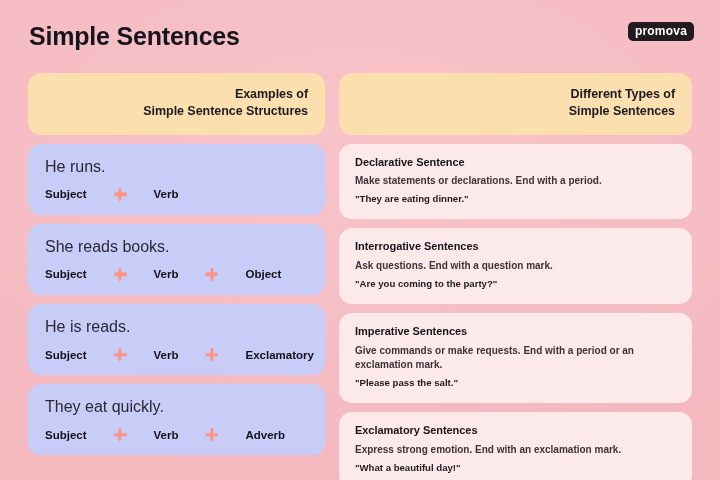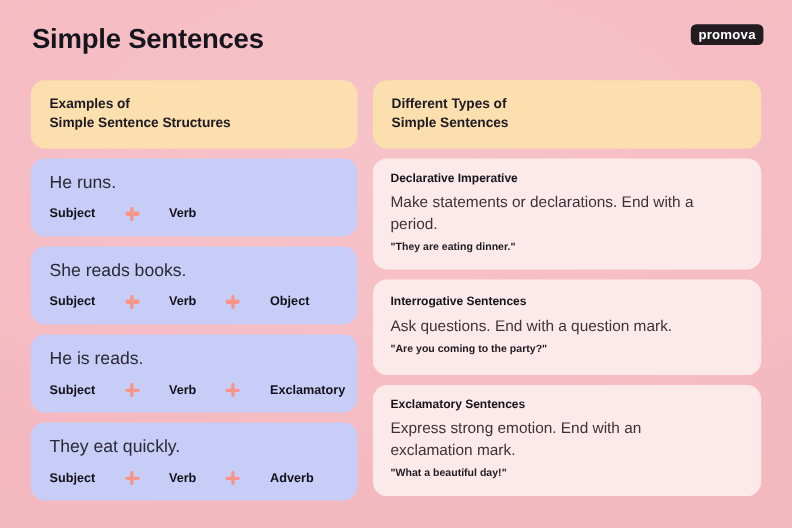--- a/index.html
+++ b/index.html
@@ -78,20 +78,21 @@
     border-radius: 13px;
     padding: 13px 17px 14px 17px;
     box-sizing: border-box;
   }
   .col-header-line {
     font-size: 12.5px;
     font-weight: 700;
     color: #1d1a22;
     line-height: 1.38;
     letter-spacing: -0.05px;
+    text-align: right;
   }
 
   
   .struct-card {
     background: #c8cdf7;
     border-radius: 13px;
     padding: 13px 17px 14px 17px;
     box-sizing: border-box;
     flex: 1 1 0;
     display: flex;
@@ -158,22 +159,22 @@
     gap: 5px;
   }
   .type-title {
     font-size: 11px;
     font-weight: 700;
     color: #18141d;
     line-height: 1.25;
     letter-spacing: -0.05px;
   }
   .type-desc {
-    font-size: 14px;
-    font-weight: 400;
+    font-size: 10px;
+    font-weight: 700;
     color: #3c333a;
     line-height: 1.42;
     max-width: 300px;
   }
   .type-example {
     font-size: 9.6px;
     font-weight: 700;
     color: #1f1a22;
     line-height: 1.35;
   }
@@ -242,31 +243,36 @@
     </div>
 
     <div class="column col-right">
 
       <div class="col-header">
         <div class="col-header-line">Different Types of</div>
         <div class="col-header-line">Simple Sentences</div>
       </div>
 
       <div class="type-card">
-        <div class="type-title">Declarative Imperative</div>
+        <div class="type-title">Declarative Sentence</div>
         <div class="type-desc">Make statements or declarations. End with a period.</div>
         <div class="type-example">"They are eating dinner."</div>
       </div>
 
       <div class="type-card">
         <div class="type-title">Interrogative Sentences</div>
         <div class="type-desc">Ask questions. End with a question mark.</div>
         <div class="type-example">"Are you coming to the party?"</div>
       </div>
 
+      <div class="type-card">
+        <div class="type-title">Imperative Sentences</div>
+        <div class="type-desc">Give commands or make requests. End with a period or an exclamation mark.</div>
+        <div class="type-example">"Please pass the salt."</div>
+      </div>
 
       <div class="type-card">
         <div class="type-title">Exclamatory Sentences</div>
         <div class="type-desc">Express strong emotion. End with an exclamation mark.</div>
         <div class="type-example">"What a beautiful day!"</div>
       </div>
 
     </div>
 
   </div>

